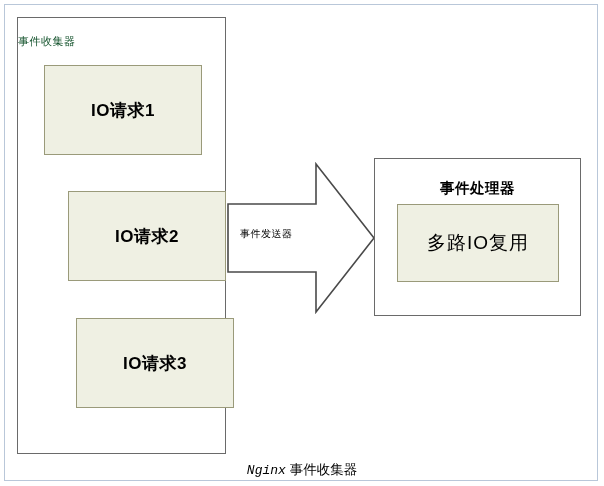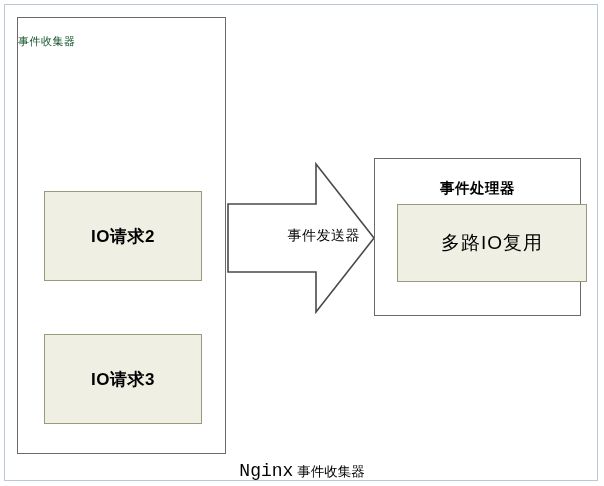--- a/index.html
+++ b/index.html
@@ -55,22 +55,22 @@
     background: #eff0e3;
     display: flex;
     align-items: center;
     justify-content: center;
     font-weight: bold;
     font-size: 17px;
     color: #000000;
     letter-spacing: 0.5px;
   }
   #io-1 { top: 65px; }
-  #io-2 { top: 191px; }
-  #io-3 { top: 334px; }
+  #io-2 { top: 191px; margin-left: 24px; }
+  #io-3 { top: 318px; margin-left: 32px; }
 
   .processor-box {
     position: absolute;
     left: 374px;
     top: 158px;
     width: 207px;
     height: 158px;
     border: 1px solid #6a6a6a;
     box-sizing: border-box;
     background: #ffffff;
@@ -83,21 +83,21 @@
     text-align: center;
     font-size: 14.5px;
     color: #000000;
     letter-spacing: 0.5px;
     font-weight: bold;
   }
   .multiplex-box {
     position: absolute;
     left: 397px;
     top: 204px;
-    width: 190px;
+    width: 162px;
     height: 78px;
     border: 1px solid #9a9a7a;
     box-sizing: border-box;
     background: #eff0e3;
     display: flex;
     align-items: center;
     justify-content: center;
     font-size: 19px;
     color: #000000;
     letter-spacing: 1px;
@@ -107,50 +107,52 @@
     left: 226px;
     top: 162px;
     width: 150px;
     height: 152px;
   }
   .arrow-label {
     position: absolute;
     left: 240px;
     top: 227px;
     width: 120px;
-    text-align: right;
-    font-size: 14px;
+    text-align: left;
+    font-size: 10px;
     color: #000000;
     letter-spacing: 0.5px;
   }
   .caption {
     position: absolute;
     left: 0;
     top: 461px;
     width: 604px;
     text-align: center;
     font-size: 13.5px;
     color: #000000;
   }
   .caption .mono {
     font-family: "Liberation Mono", monospace;
-    font-size: 18px;
+    font-size: 13px;
+    font-style: italic;
   }
 </style>
 </head>
 <body>
 
 <div id="canvas">
 
   <div class="outer-frame"></div>
 
   <div class="collector-box">
     <div class="collector-title">事件收集器</div>
   </div>
 
+  <div class="io-box" id="io-1">IO请求1</div>
   <div class="io-box" id="io-2">IO请求2</div>
   <div class="io-box" id="io-3">IO请求3</div>
 
   <svg class="arrow-svg" viewBox="0 0 150 152">
     <polygon points="2,42 90,42 90,2 148,76 90,150 90,110 2,110" fill="#ffffff" stroke="#4a4a4a" stroke-width="1.6" stroke-linejoin="miter"></polygon>
   </svg>
   <div class="arrow-label">事件发送器</div>
 
   <div class="processor-box">
     <div class="processor-title">事件处理器</div>

